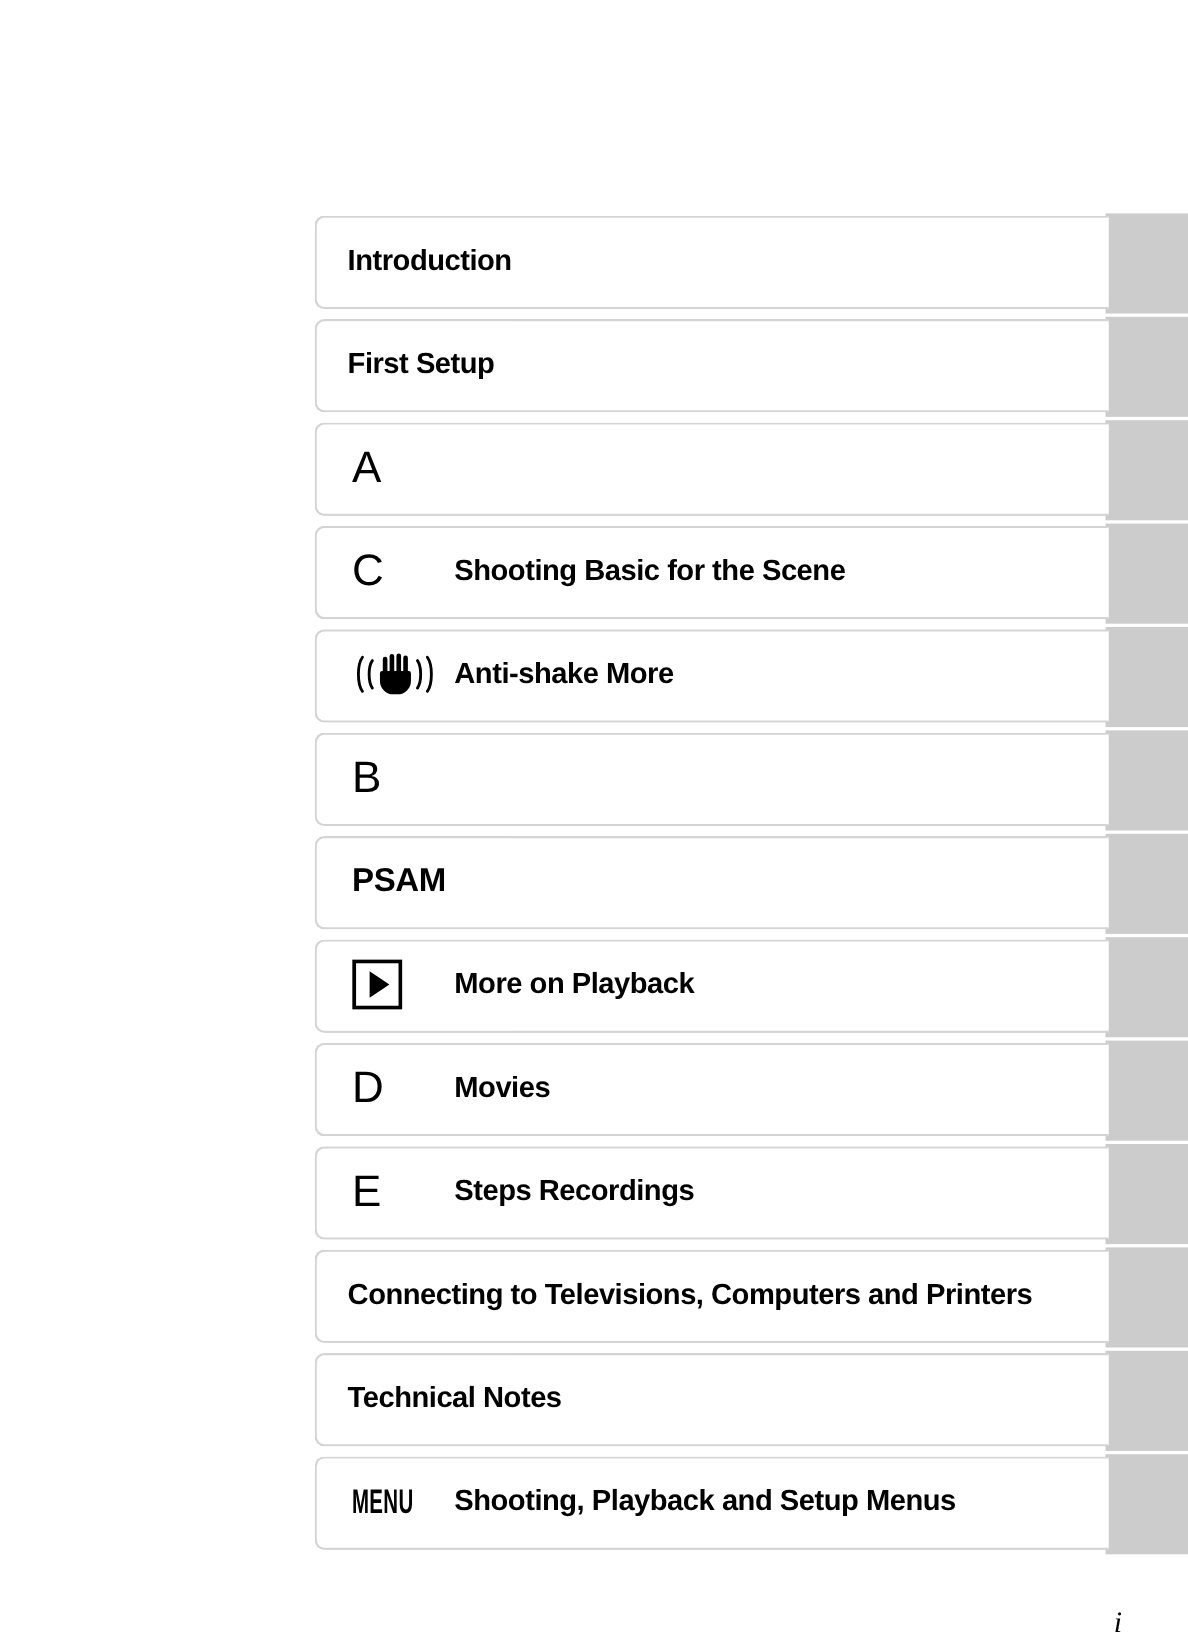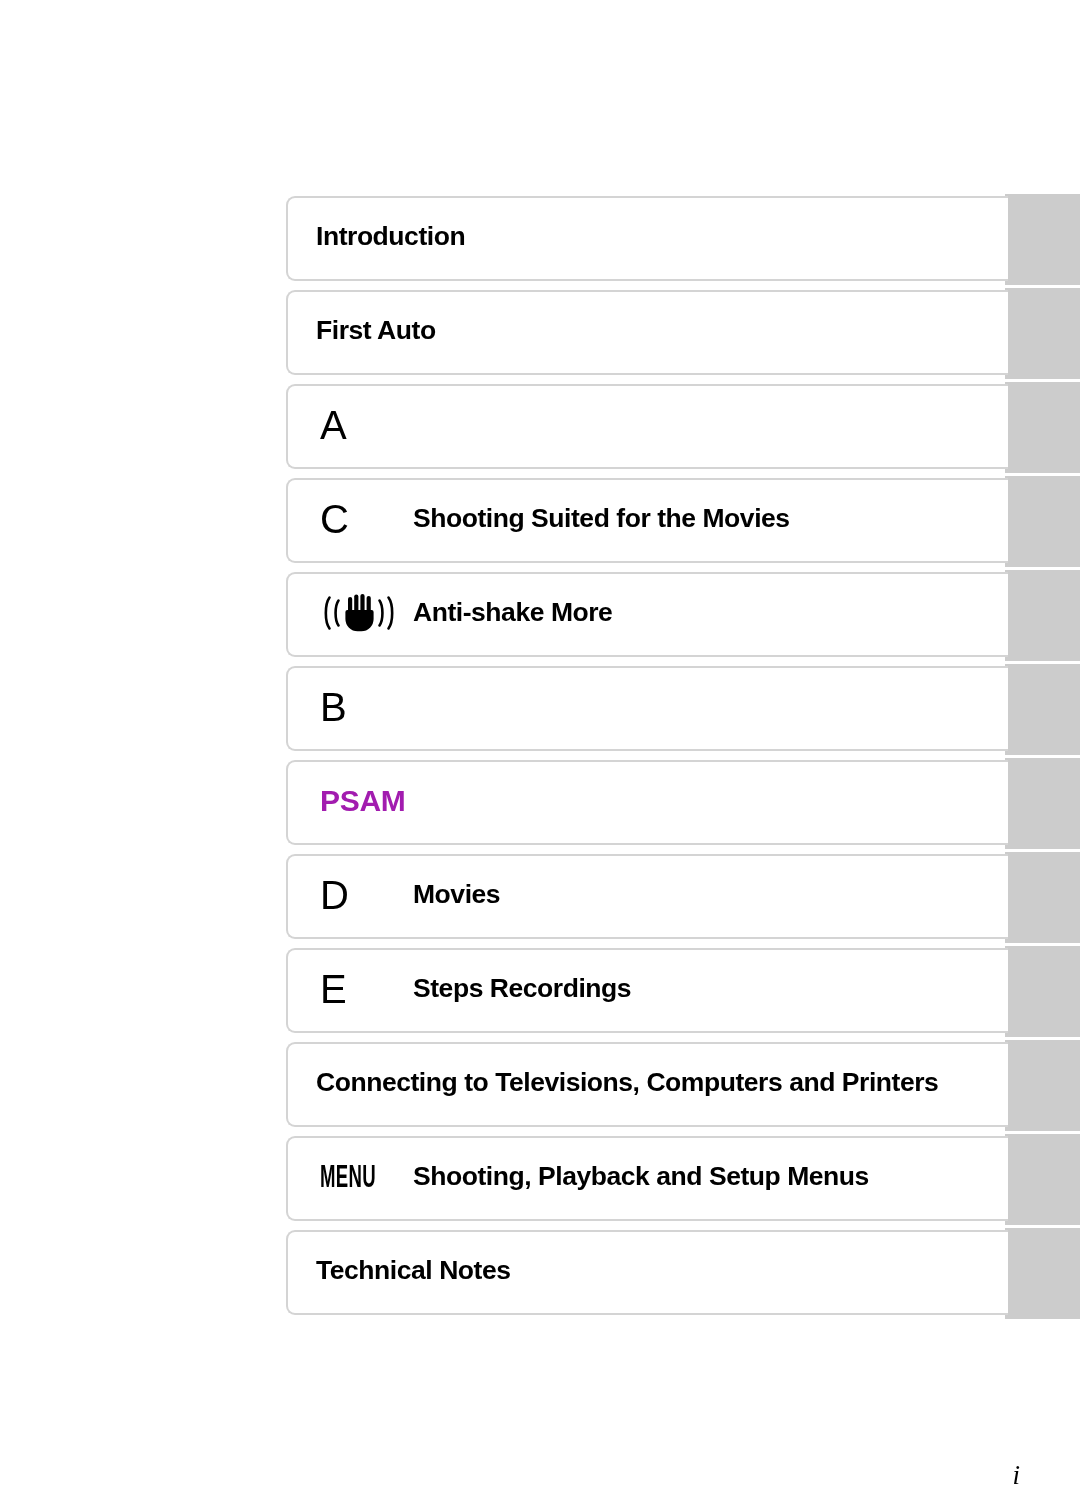--- a/index.html
+++ b/index.html
@@ -97,21 +97,21 @@
     color: #000;
     letter-spacing: 0;
   }
 
   
   .sym-psam {
     font-family: "Liberation Sans", sans-serif;
     font-weight: 700;
     font-size: 30px;
     line-height: 1;
-    color: #a21caf;
+    color: #000000;
     letter-spacing: -0.3px;
   }
 
   
   .sym-menu {
     font-family: "Liberation Sans Narrow", "Liberation Sans", sans-serif;
     font-weight: 700;
     font-size: 31px;
     line-height: 1;
     color: #000;
@@ -178,42 +178,42 @@
         <div class="chapter-card">
           <div class="chapter-inner">
             <span class="chapter-label">Introduction</span>
           </div>
         </div>
       </div>
       <div class="chapter-row no-sym">
         <div class="tab-block"></div>
         <div class="chapter-card">
           <div class="chapter-inner">
-            <span class="chapter-label">First Auto</span>
+            <span class="chapter-label">First Setup</span>
           </div>
         </div>
       </div>
       <div class="chapter-row">
         <div class="tab-block"></div>
         <div class="chapter-card">
           <div class="chapter-inner">
             <div class="sym">
               <span class="sym-letter">A</span>
             </div>
           </div>
         </div>
       </div>
       <div class="chapter-row">
         <div class="tab-block"></div>
         <div class="chapter-card">
           <div class="chapter-inner">
             <div class="sym">
               <span class="sym-letter">C</span>
             </div>
-            <span class="chapter-label">Shooting Suited for the Movies</span>
+            <span class="chapter-label">Shooting Basic for the Scene</span>
           </div>
         </div>
       </div>
       <div class="chapter-row">
         <div class="tab-block"></div>
         <div class="chapter-card">
           <div class="chapter-inner">
             <div class="sym">
               <span class="sym-shake">
                 <svg width="78" height="46" viewBox="0 0 78 46">
@@ -255,20 +255,36 @@
               <span class="sym-psam">PSAM</span>
             </div>
           </div>
         </div>
       </div>
       <div class="chapter-row">
         <div class="tab-block"></div>
         <div class="chapter-card">
           <div class="chapter-inner">
             <div class="sym">
+              <span class="sym-playback">
+                <svg width="46" height="46" viewBox="0 0 46 46">
+                  <rect x="2" y="2" width="42" height="42" fill="none" stroke="#000" stroke-width="3.4"></rect>
+                  <path d="M16 11 L34 23 L16 35 Z" fill="#000"></path>
+                </svg>
+              </span>
+            </div>
+            <span class="chapter-label">More on Playback</span>
+          </div>
+        </div>
+      </div>
+      <div class="chapter-row">
+        <div class="tab-block"></div>
+        <div class="chapter-card">
+          <div class="chapter-inner">
+            <div class="sym">
               <span class="sym-letter">D</span>
             </div>
             <span class="chapter-label">Movies</span>
           </div>
         </div>
       </div>
       <div class="chapter-row">
         <div class="tab-block"></div>
         <div class="chapter-card">
           <div class="chapter-inner">
@@ -280,36 +296,36 @@
         </div>
       </div>
       <div class="chapter-row no-sym">
         <div class="tab-block"></div>
         <div class="chapter-card">
           <div class="chapter-inner">
             <span class="chapter-label">Connecting to Televisions, Computers and Printers</span>
           </div>
         </div>
       </div>
+      <div class="chapter-row no-sym">
+        <div class="tab-block"></div>
+        <div class="chapter-card">
+          <div class="chapter-inner">
+            <span class="chapter-label">Technical Notes</span>
+          </div>
+        </div>
+      </div>
       <div class="chapter-row">
         <div class="tab-block"></div>
         <div class="chapter-card">
           <div class="chapter-inner">
             <div class="sym">
               <span class="sym-menu">MENU</span>
             </div>
             <span class="chapter-label">Shooting, Playback and Setup Menus</span>
           </div>
         </div>
       </div>
-      <div class="chapter-row no-sym">
-        <div class="tab-block"></div>
-        <div class="chapter-card">
-          <div class="chapter-inner">
-            <span class="chapter-label">Technical Notes</span>
-          </div>
-        </div>
-      </div>
     </div>
 
   <div id="folio">i</div>
 
 </div>
 
 </body></html>

